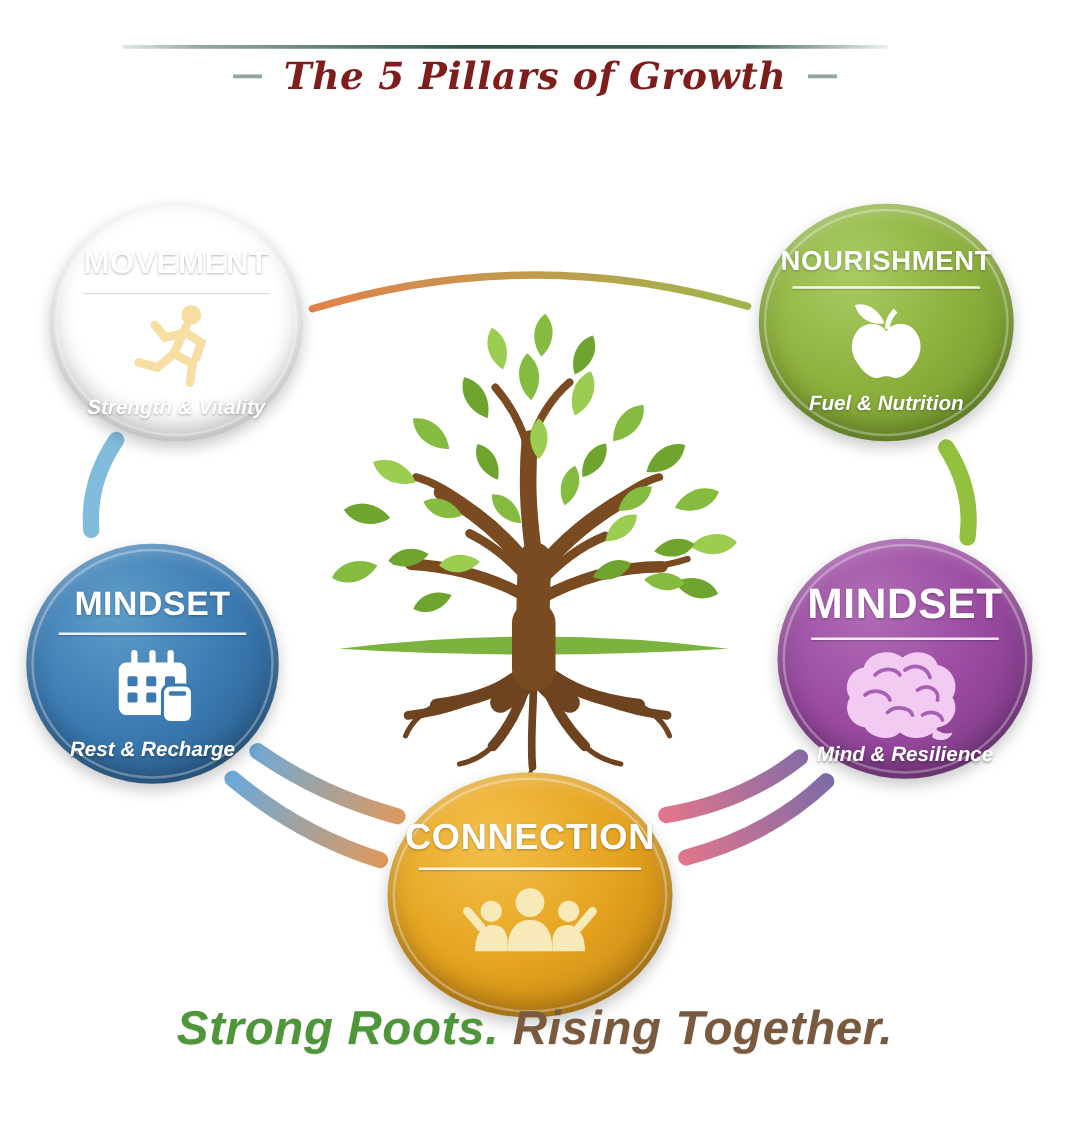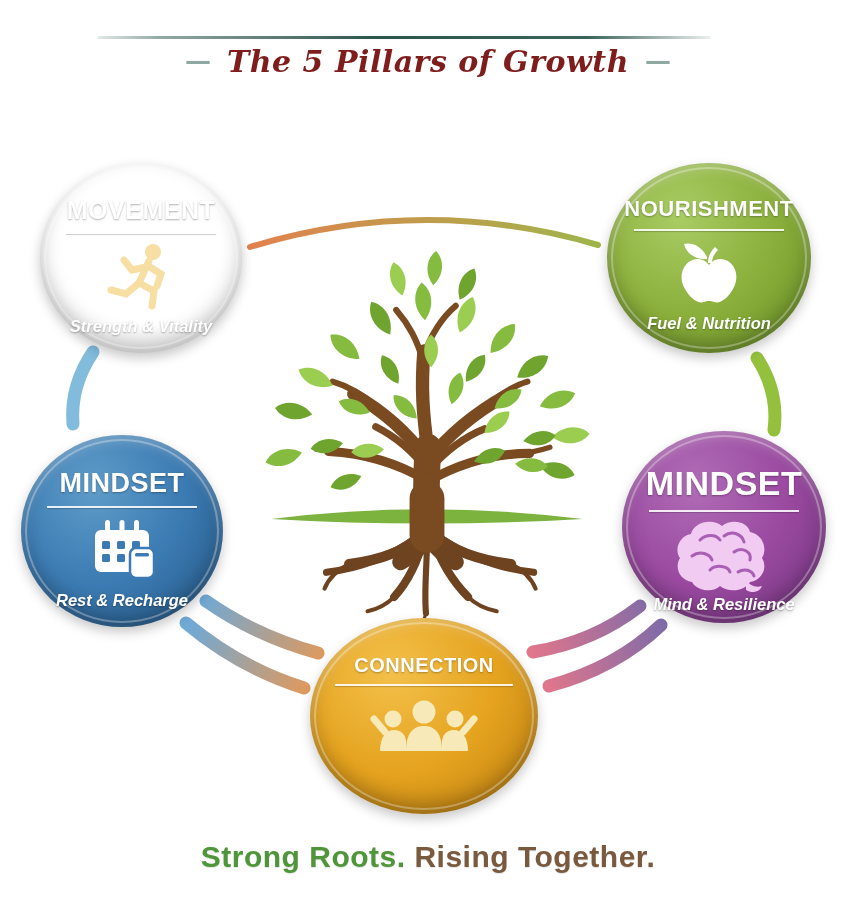--- a/index.html
+++ b/index.html
@@ -44,26 +44,26 @@
   .b-movement   {left:40px;  top:163px; width:202px; height:190px;}
   .b-nourishment{left:607px; top:163px; width:204px; height:190px;}
   .b-routine    {left:21px;  top:435px; width:202px; height:192px;}
   .b-mindset    {left:622px; top:431px; width:204px; height:192px;}
   .b-connection {left:310px; top:618px; width:228px; height:196px; padding-top:36px;}
 
   .b-movement .label{font-size:25px;}
   .b-nourishment .label{font-size:22px;}
   .b-routine .label{font-size:27px;}
   .b-mindset .label{font-size:34px;}
-  .b-connection .label{font-size:20px;}
+  .b-connection .label{font-size:29px;}
   .b-connection .divider{width:78%;}
 
   
-  .footer{position:absolute;left:0;top:840px;width:100%;text-align:center;
-          font-weight:bold;font-size:30px;letter-spacing:.5px;z-index:4;}
+  .footer{position:absolute;left:0;top:802px;width:100%;text-align:center;
+          font-weight:bold;font-style:italic;font-size:38px;letter-spacing:.5px;z-index:4;}
   .footer span{text-shadow:0 1px 1px rgba(0,0,0,.12);}
 </style>
 </head>
 <body>
 
 <div class="canvas">
 
   <div class="rule"></div>
   <div class="title-row">
     <span class="tdash">—</span>

